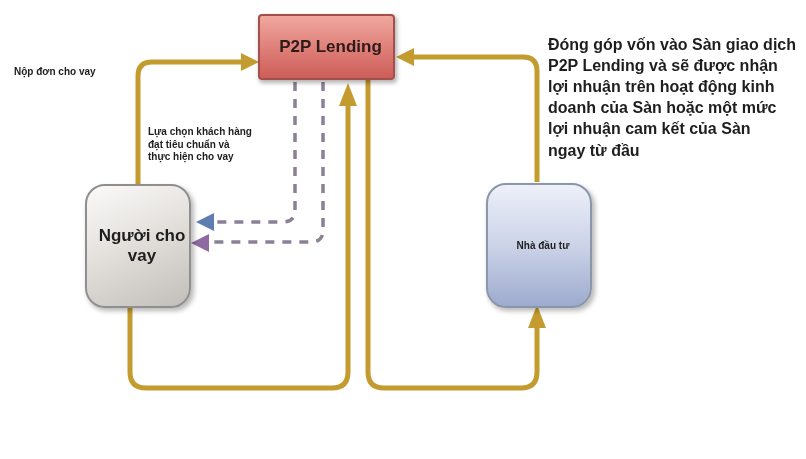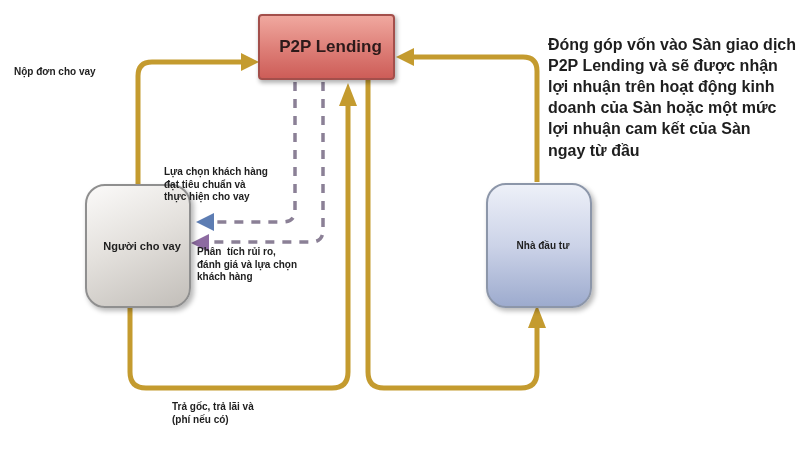--- a/index.html
+++ b/index.html
@@ -24,35 +24,35 @@
     background:linear-gradient(180deg,var(--p2p-box-top) 0%,#dd7d76 55%,var(--p2p-box-bottom) 100%);
     border:2px solid var(--p2p-border);border-radius:4px;
     box-shadow:1.5px 2.5px 4px rgba(0,0,0,0.30);
     font-size:17px;color:#2d1a1a;
   }
   .node-lender{
     left:85px;top:184px;width:106px;height:124px;
     background:linear-gradient(155deg,var(--lender-box-top) 0%,#e4e1dd 45%,var(--lender-box-bottom) 100%);
     border:2px solid var(--lender-border);border-radius:20px;
     box-shadow:2.5px 3px 5px rgba(0,0,0,0.28);
-    font-size:11px;
+    font-size:17px;
   }
   .node-investor{
     left:486px;top:183px;width:106px;height:125px;
     background:linear-gradient(180deg,var(--investor-box-top) 0%,#ccd3e8 50%,var(--investor-box-bottom) 100%);
     border:2px solid var(--investor-border);border-radius:20px;
     box-shadow:2.5px 3px 5px rgba(0,0,0,0.28);
     font-size:10px;
   }
   .lbl{
     position:absolute;font-size:10px;line-height:1.25;
     white-space:pre-wrap;
   }
   .lbl-apply{left:14px;top:66px;}
-  .lbl-select{left:164px;top:126px;margin-top:40px;}
+  .lbl-select{left:148px;top:126px;}
   .lbl-analyze{left:197px;top:246px;}
   .lbl-contribute{left:548px;top:34px;font-size:16px;line-height:1.32;}
   .lbl-repay{left:172px;top:401px;}
   .lbl-receive{left:394px;top:403px;}
 </style>
 </head>
 <body>
 
 <div class="canvas">
 
@@ -86,25 +86,20 @@
   </div>
 
   <div class="node node-investor">
     <span>Nhà đầu tư</span>
   </div>
 
   <div class="lbl lbl-apply">Nộp đơn cho vay</div>
   <div class="lbl lbl-select">Lựa chọn khách hàng
 đạt tiêu chuẩn và
 thực hiện cho vay</div>
-  <div class="lbl lbl-analyze">Phân  tích rủi ro,
-đánh giá và lựa chọn
-khách hàng</div>
   <div class="lbl lbl-contribute">Đóng góp vốn vào Sàn giao dịch
 P2P Lending và sẽ được nhận
 lợi nhuận trên hoạt động kinh
 doanh của Sàn hoặc một mức
 lợi nhuận cam kết của Sàn
 ngay từ đầu</div>
-  <div class="lbl lbl-repay">Trả gốc, trả lãi và
-(phí nếu có)</div>
 
 </div>
 
 </body></html>

